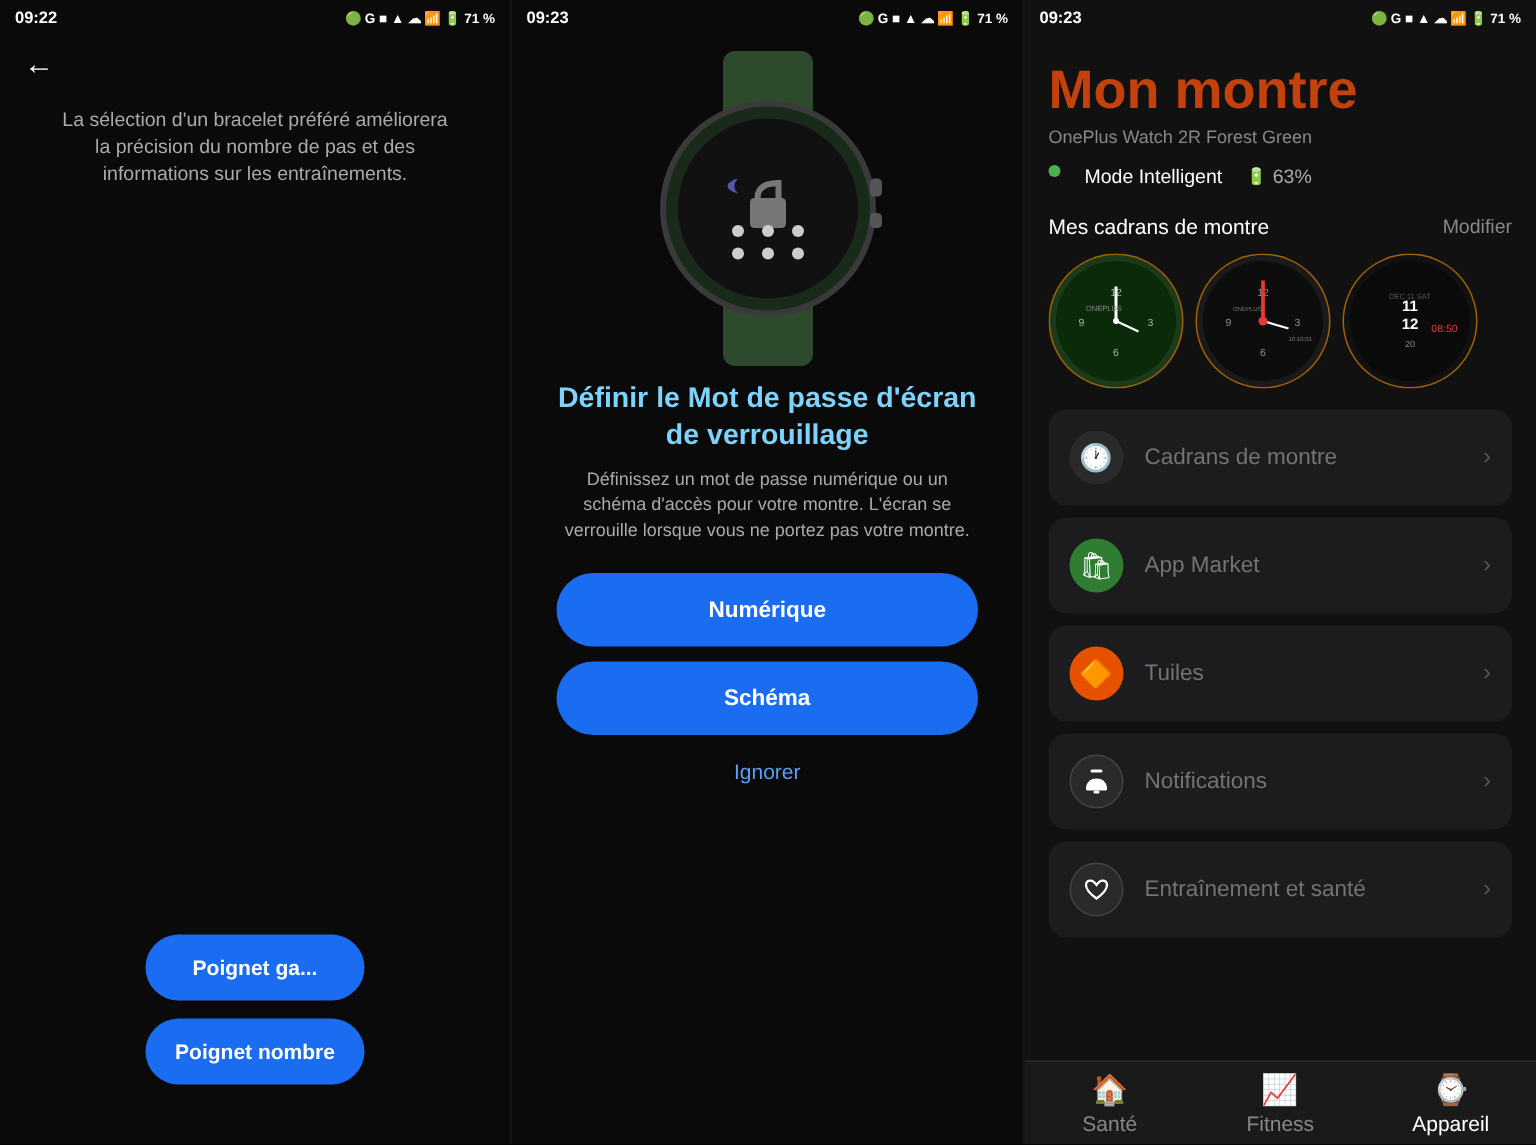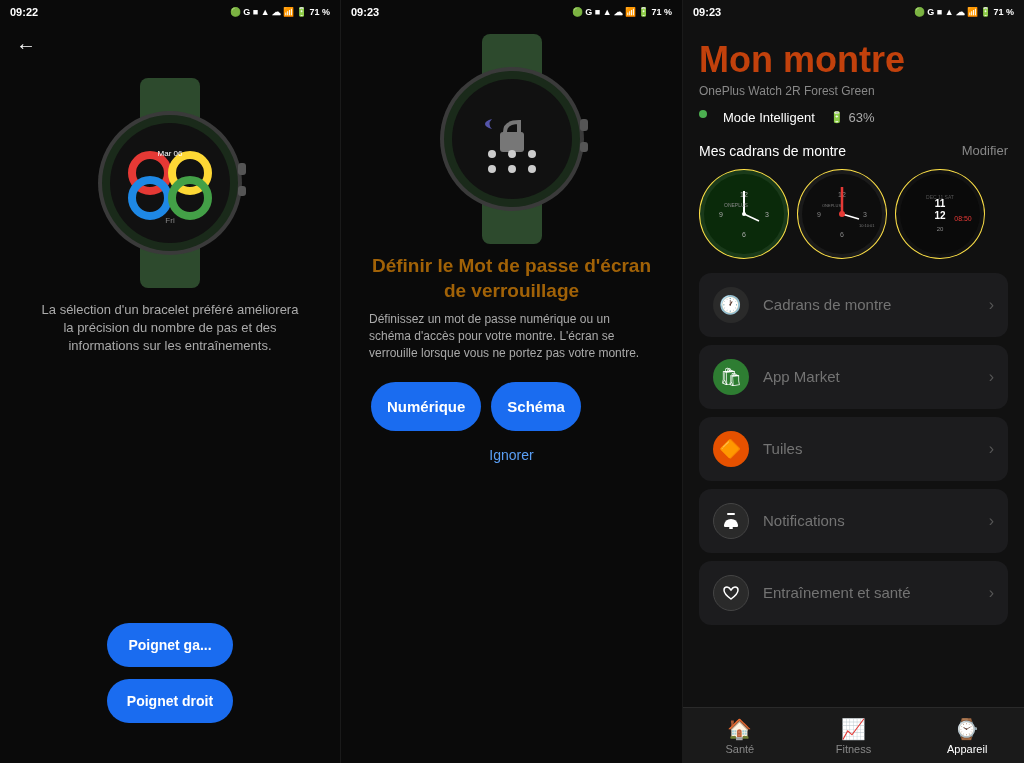--- a/index.html
+++ b/index.html
@@ -117,37 +117,38 @@
       height: 210px;
       margin-top: 10px;
       display: flex;
       align-items: center;
       justify-content: center;
     }
 
     .panel2-title {
       font-size: 19px;
       font-weight: 700;
-      color: #a16207;
+      color: #7dd3fc;
       text-align: center;
       margin-top: 10px;
       padding: 0 24px;
       line-height: 1.3;
     }
     .panel2-desc {
       font-size: 12px;
       color: #aaa;
+      text-align: center;
       margin-top: 8px;
       padding: 0 28px;
       line-height: 1.4;
     }
 
     .panel2-buttons {
       display: flex;
-      flex-direction: row;
+      flex-direction: column;
       gap: 10px;
       width: 100%;
       padding: 0 30px;
       margin-top: 20px;
     }
     .btn-blue-wide {
       background: #1a6cf0;
       color: #fff;
       border: none;
       border-radius: 30px;
@@ -260,21 +261,21 @@
       gap: 8px;
       overflow: hidden;
       margin-bottom: 14px;
     }
     .watch-face-thumb {
       width: 90px;
       height: 90px;
       border-radius: 50%;
       overflow: hidden;
       flex-shrink: 0;
-      background: #fde047;
+      background: #a16207;
       display: flex;
       align-items: center;
       justify-content: center;
     }
 
     .menu-item {
       background: #1c1c1e;
       border-radius: 12px;
       display: flex;
       align-items: center;
@@ -325,70 +326,46 @@
     .nav-item {
       display: flex;
       flex-direction: column;
       align-items: center;
       gap: 2px;
       cursor: pointer;
       flex: 1;
     }
     .nav-icon { font-size: 20px; color: #888; }
     .nav-icon.active { color: #fff; }
-    .nav-label { font-size: 11px; color: #888; }
+    .nav-label { font-size: 14px; color: #888; }
     .nav-label.active { color: #fff; }
   </style>
 </head>
 <body>
 
 <div class="panel1">
   <div class="status-bar">
     <span class="status-time">09:22</span>
     <div class="status-icons">
       <span>🟢</span>
       <span style="font-size:9px;">G ■ ▲ ☁</span>
       <span>📶</span>
       <span>🔋</span>
       <span class="battery-text">71 %</span>
     </div>
   </div>
 
   <div class="back-arrow">←</div>
 
-  <div class="watch-image-container">
-    <svg class="watch-svg" viewBox="0 0 170 210" xmlns="http://www.w3.org/2000/svg">
-
-      <rect x="55" y="0" width="60" height="50" rx="8" fill="#2d4a2d"></rect>
-
-      <rect x="55" y="160" width="60" height="50" rx="8" fill="#2d4a2d"></rect>
-
-      <circle cx="85" cy="105" r="72" fill="#3a3a3a"></circle>
-      <circle cx="85" cy="105" r="68" fill="#1a2a1a"></circle>
-
-      <circle cx="85" cy="105" r="60" fill="#111"></circle>
-
-      <circle cx="65" cy="95" r="18" fill="none" stroke="#e53935" stroke-width="8"></circle>
-      <circle cx="105" cy="95" r="18" fill="none" stroke="#fdd835" stroke-width="8"></circle>
-      <circle cx="65" cy="120" r="18" fill="none" stroke="#1e88e5" stroke-width="8"></circle>
-      <circle cx="105" cy="120" r="18" fill="none" stroke="#43a047" stroke-width="8"></circle>
-
-      <text x="85" y="78" fill="#fff" font-size="8" text-anchor="middle" font-family="Arial">Mar 06</text>
-      <text x="85" y="145" fill="#888" font-size="8" text-anchor="middle" font-family="Arial">Fri</text>
-
-      <rect x="153" y="85" width="8" height="12" rx="3" fill="#555"></rect>
-      <rect x="153" y="108" width="8" height="10" rx="3" fill="#555"></rect>
-    </svg>
-  </div>
 
   <div class="panel1-desc">La sélection d'un bracelet préféré améliorera la précision du nombre de pas et des informations sur les entraînements.</div>
 
   <div class="buttons-row">
     <button class="btn-blue">Poignet ga...</button>
-    <button class="btn-blue">Poignet droit</button>
+    <button class="btn-blue">Poignet nombre</button>
   </div>
 </div>
 
 <div class="panel2">
   <div class="status-bar">
     <span class="status-time">09:23</span>
     <div class="status-icons">
       <span>🟢</span>
       <span style="font-size:9px;">G ■ ▲ ☁</span>
       <span>📶</span>

